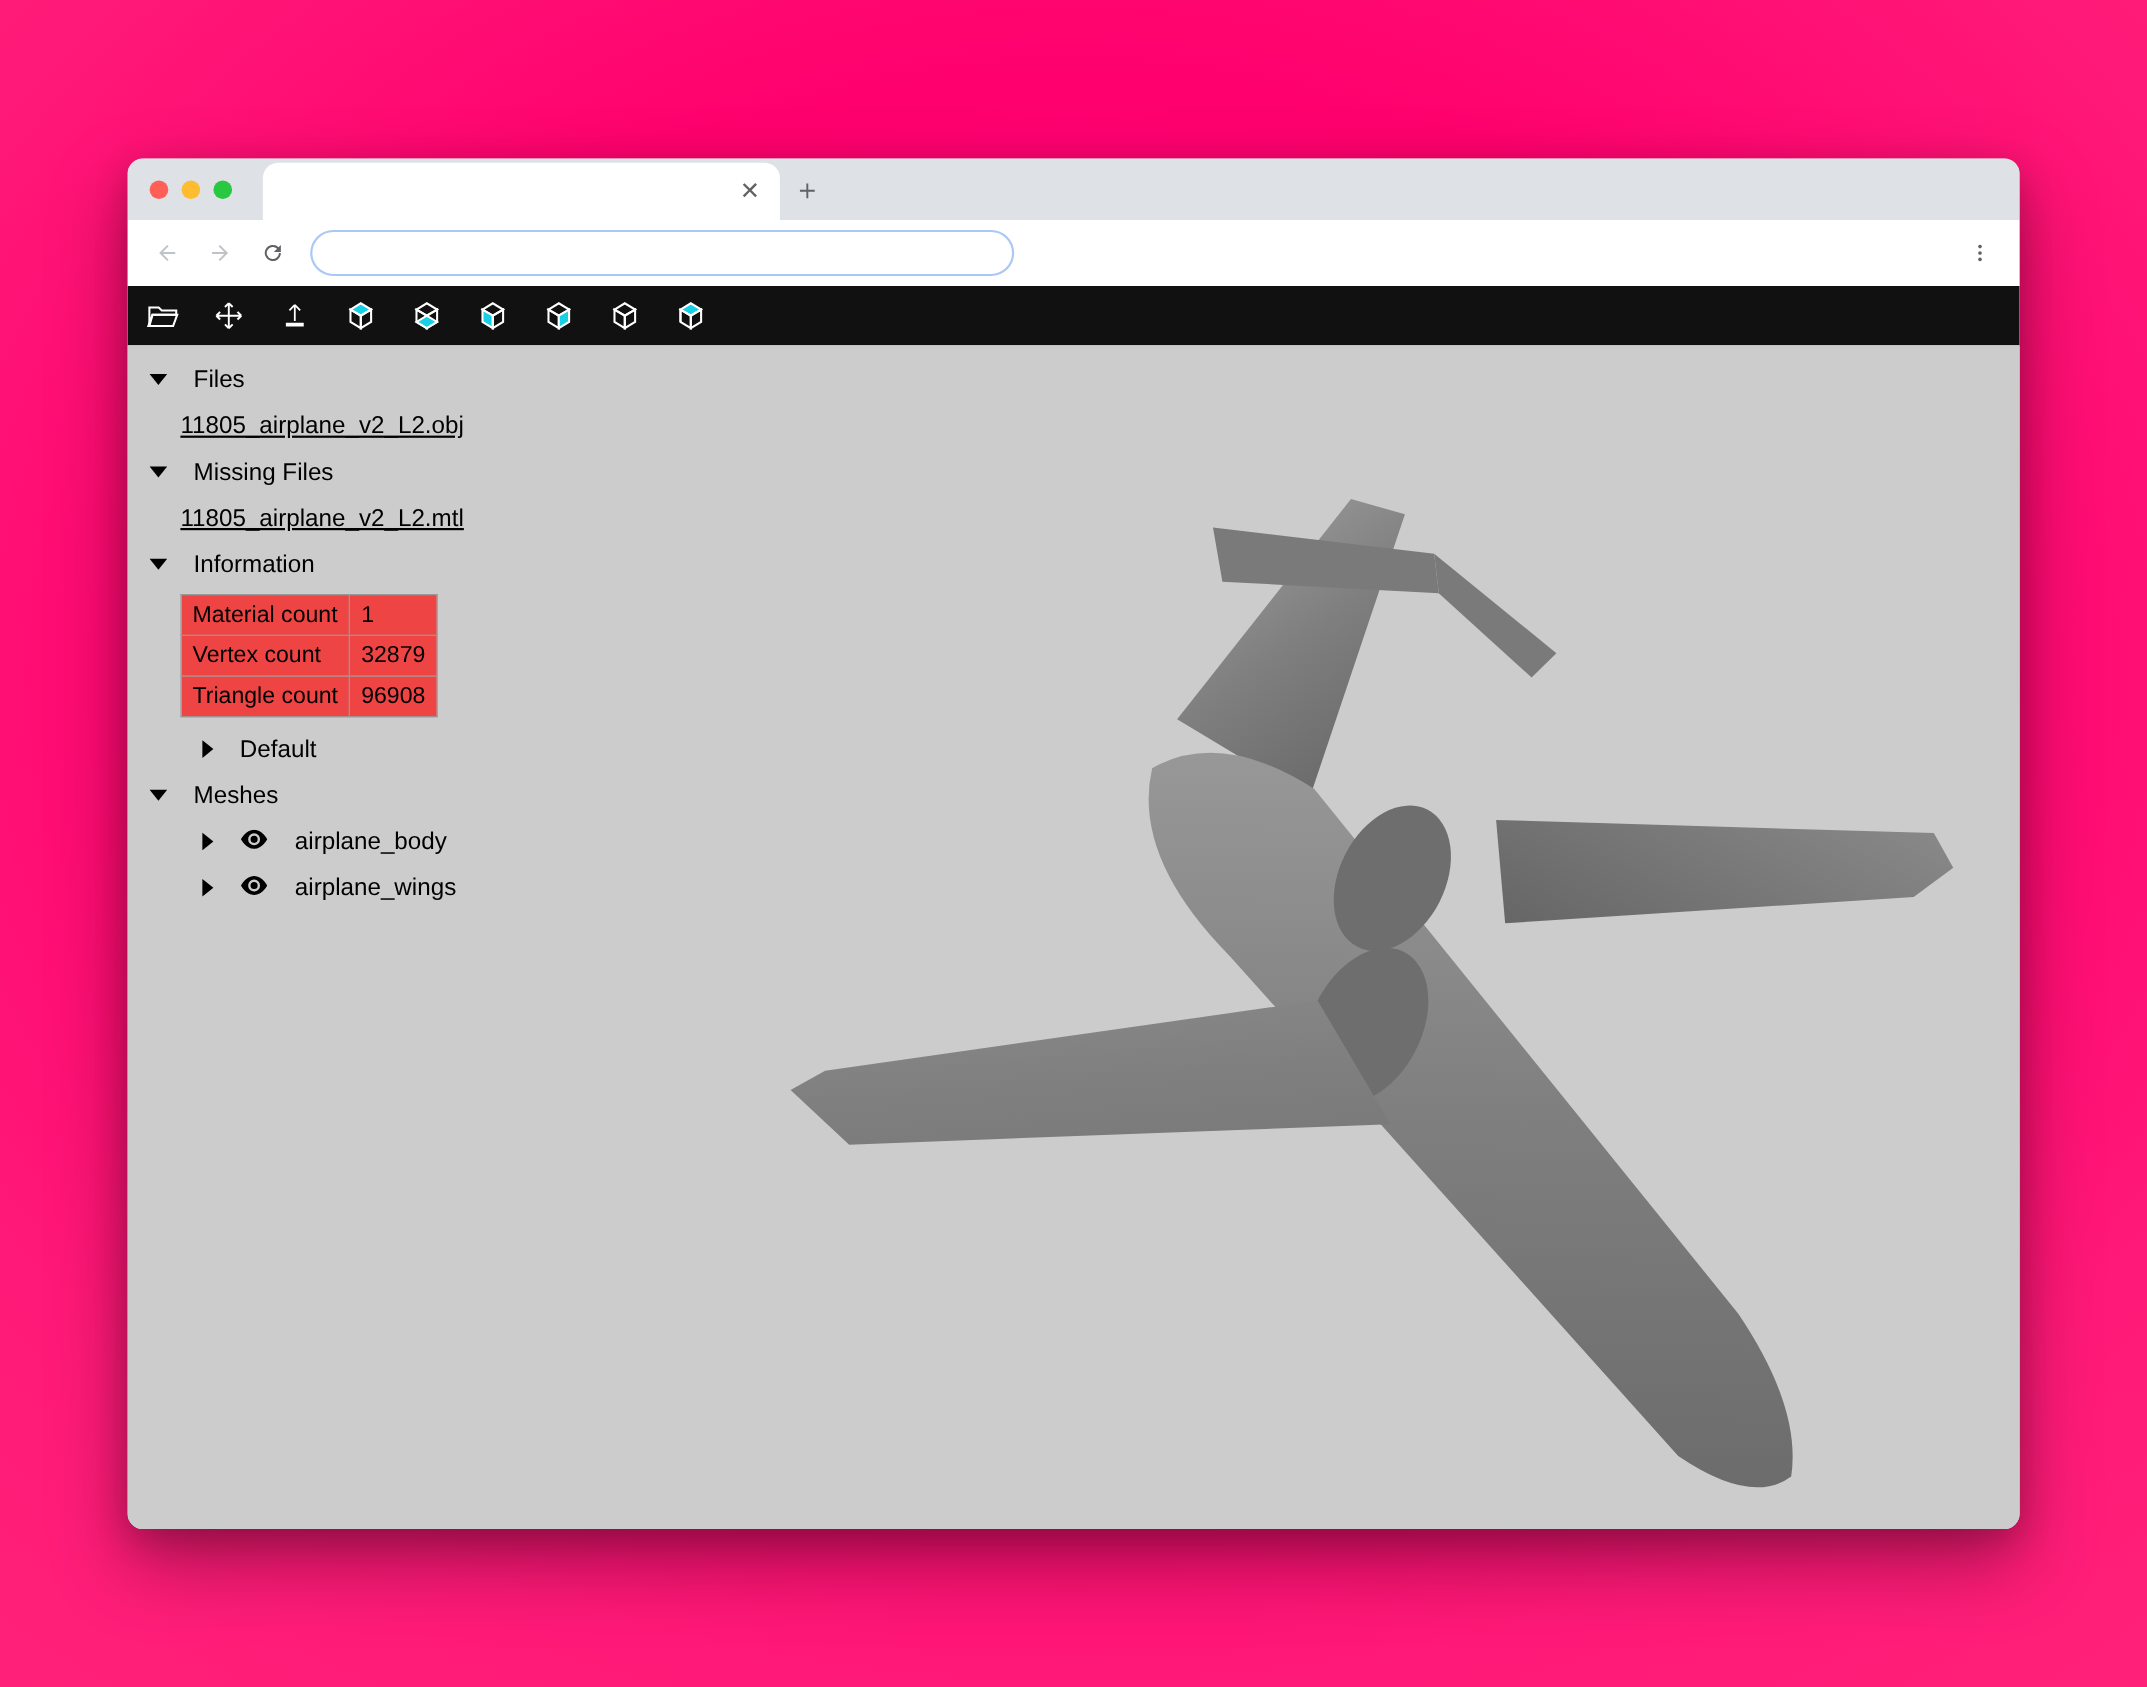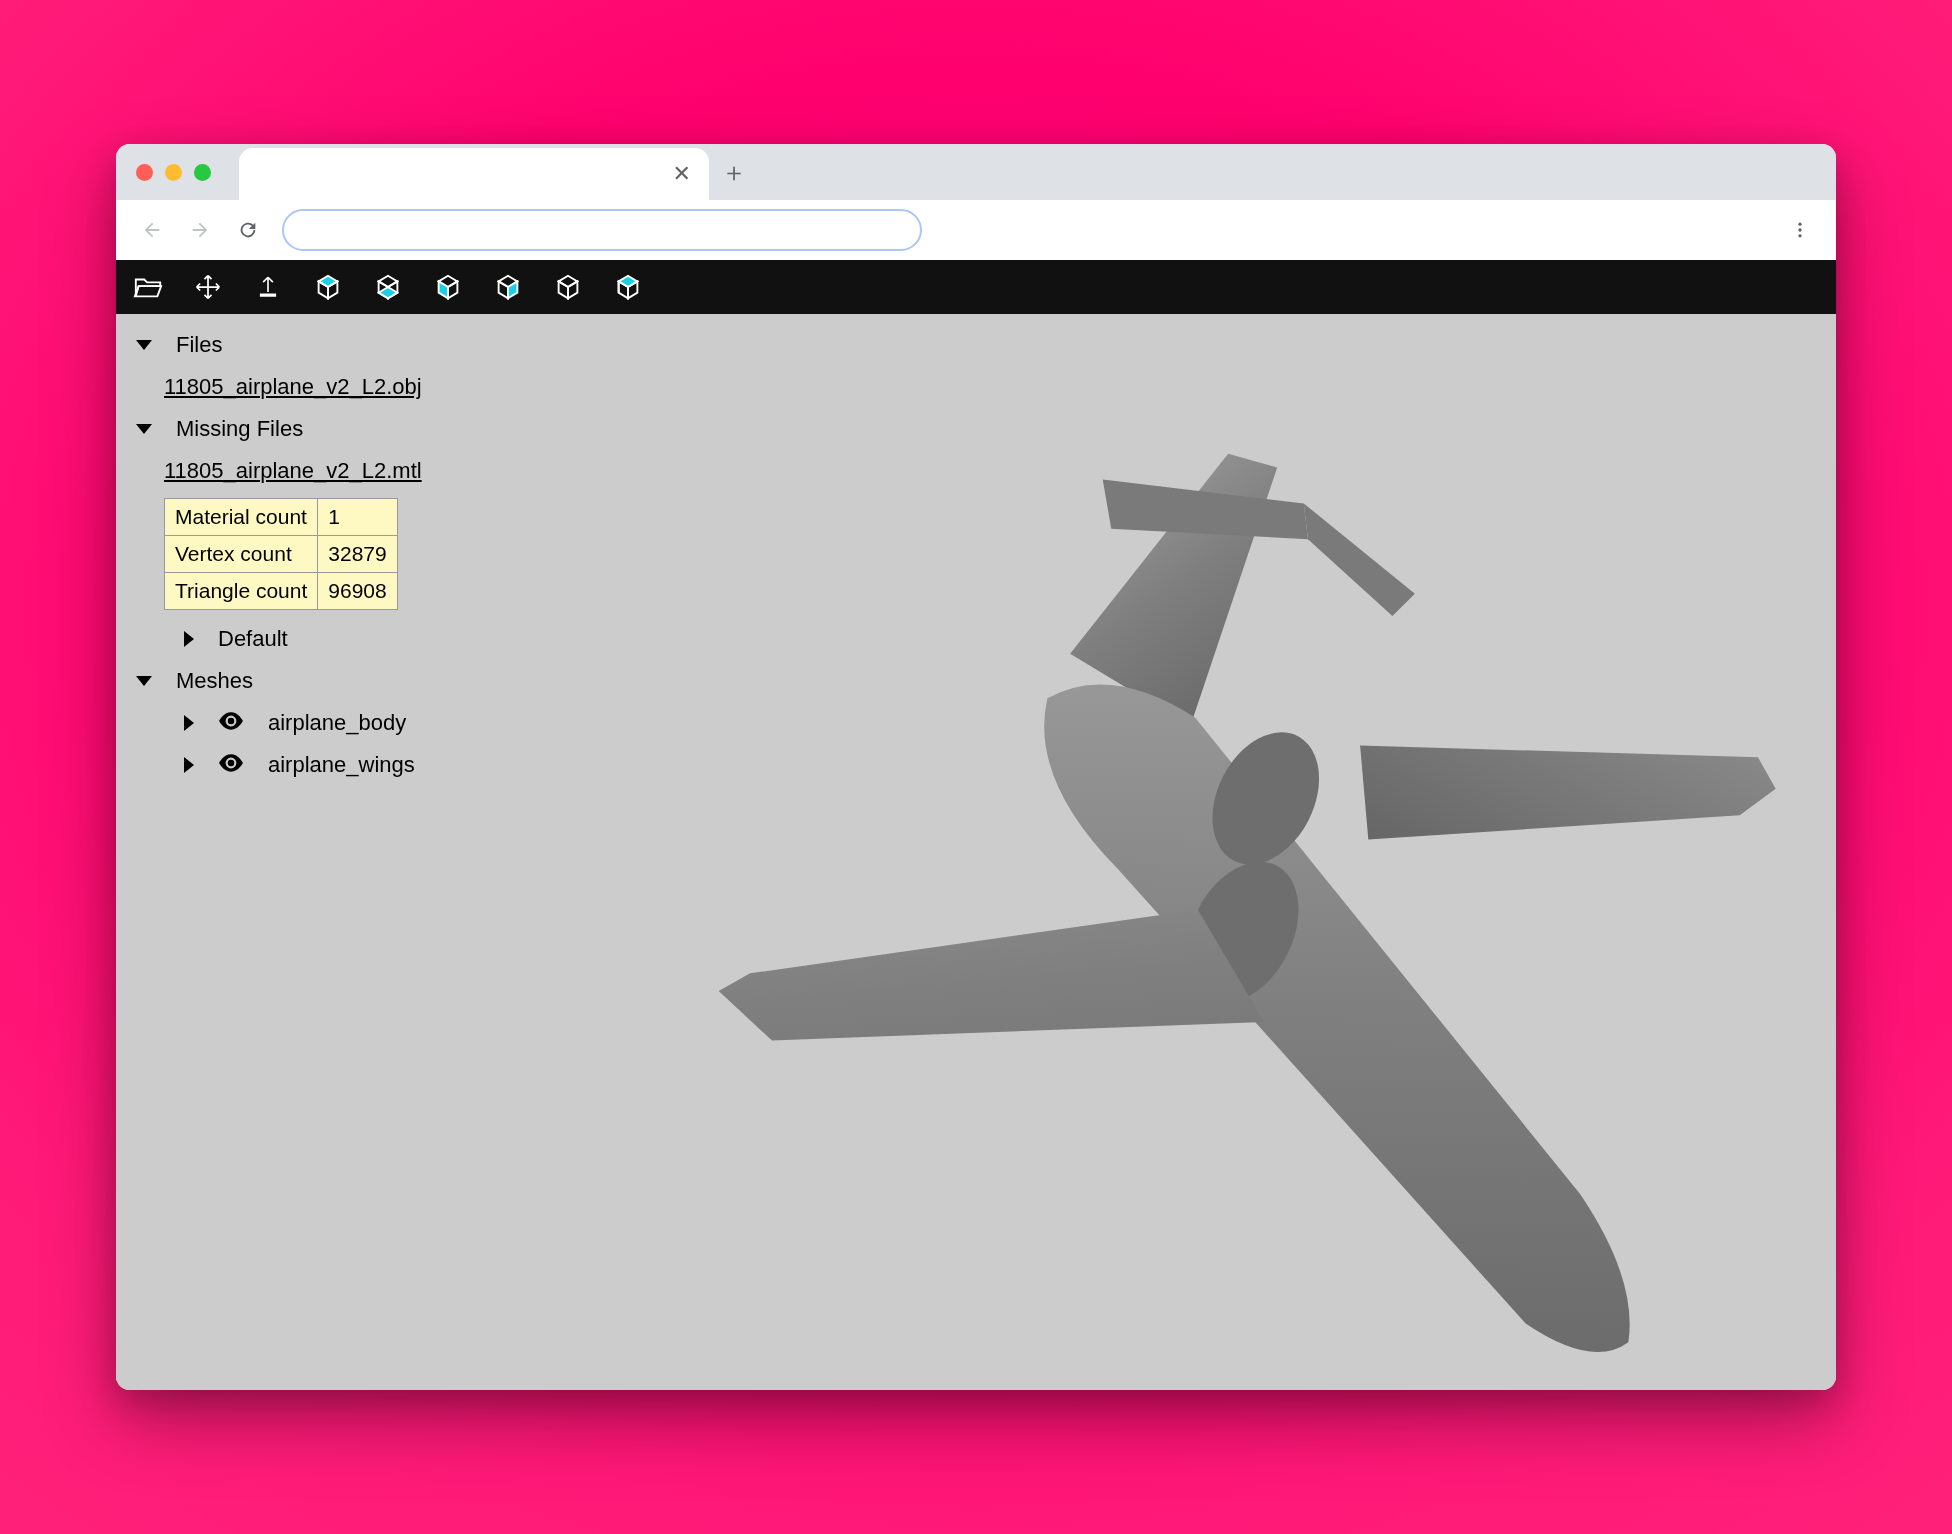--- a/index.html
+++ b/index.html
@@ -150,21 +150,21 @@
 
   .info-table {
     margin: 6px 0 8px 34px;
     border-collapse: collapse;
     background:#ccc;
   }
   .info-table td {
     border:1px solid #999;
     padding: 6px 10px;
     font-size:21px;
-    background:#fef9c3;
+    background:#ef4444;
   }
 
   
   .plane-svg {
     position:absolute;
     left: -40px;
     top: -40px;
     width: 1300px;
     height: 1200px;
   }
@@ -293,20 +293,24 @@
       </div>
 
       <div class="tree-row">
         <span class="toggle-down"></span>
         <span>Missing Files</span>
       </div>
       <div class="tree-row indent1">
         <span>11805_airplane_v2_L2.mtl</span>
       </div>
 
+      <div class="tree-row">
+        <span class="toggle-down"></span>
+        <span>Information</span>
+      </div>
       <table class="info-table">
         <tbody>
             <tr>
           <td>Material count</td>
           <td>1</td>
         </tr>
         <tr>
           <td>Vertex count</td>
           <td>32879</td>
         </tr>

